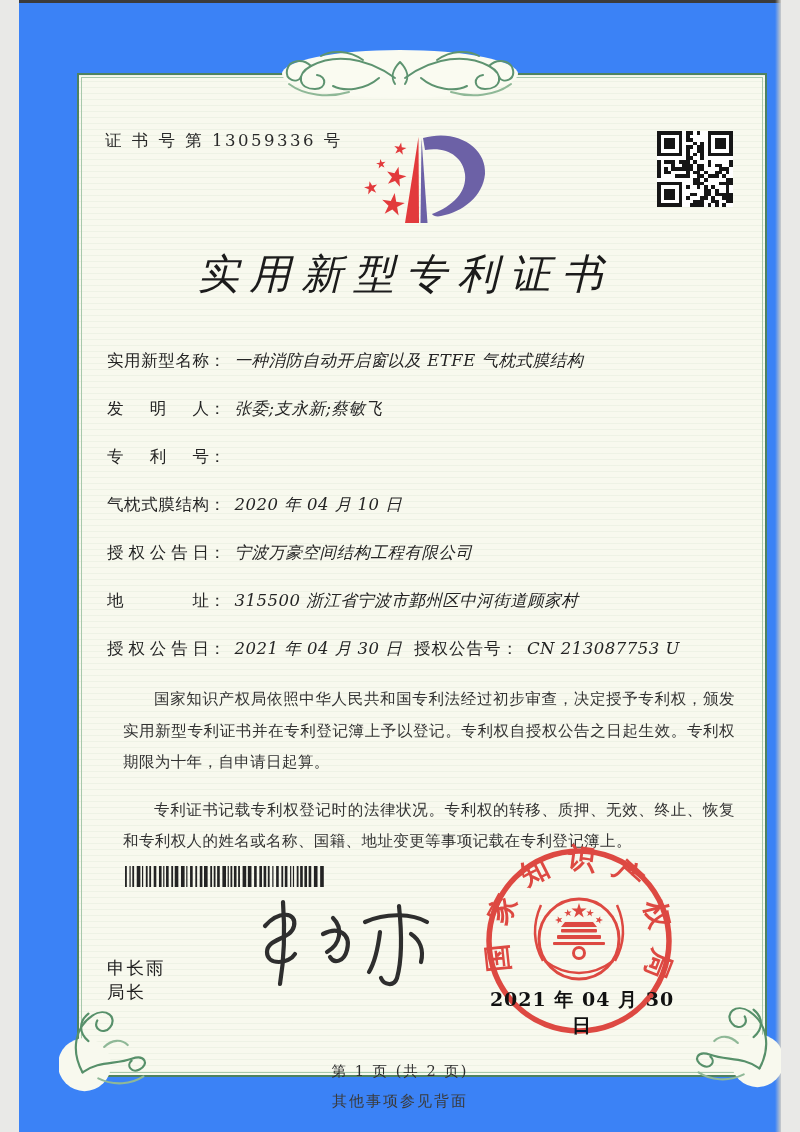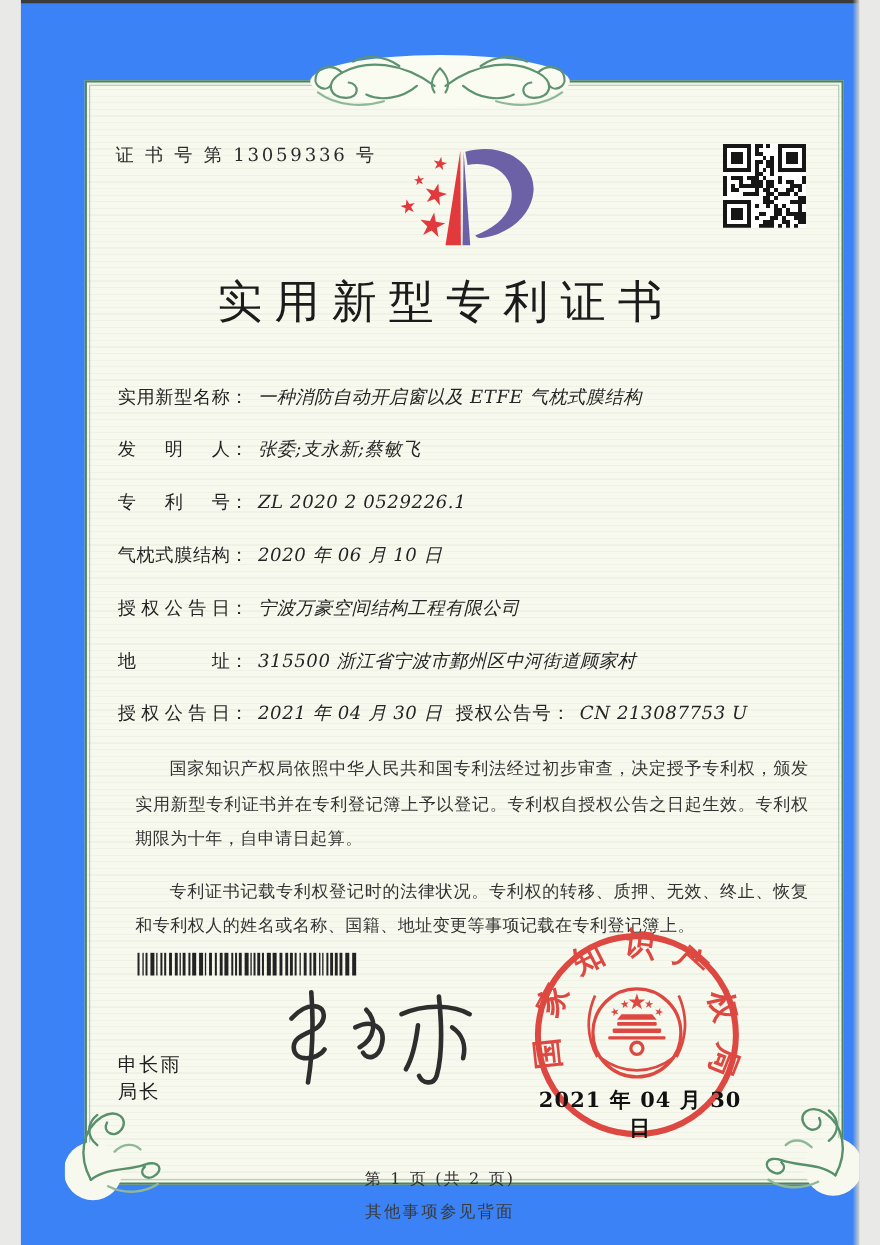--- a/index.html
+++ b/index.html
@@ -20,21 +20,21 @@
   .frame-inner{position:absolute;inset:2px;border:1px solid #a7c8ab;}
   .ornament-top{position:absolute;left:50%;top:44px;transform:translateX(-50%);}
   .flourish-bl{position:absolute;left:40px;top:990px;}
   .flourish-br{position:absolute;left:656px;top:986px;transform:scaleX(-1);}
   
   .cert-no{position:absolute;left:86px;top:130px;font-size:16.5px;letter-spacing:2.5px;color:#2a2a2a;}
   .logo{position:absolute;left:330px;top:126px;}
   .qr{position:absolute;left:638px;top:131px;width:76px;height:76px;}
   .title{
     position:absolute;left:0;right:0;top:247px;text-align:center;
-    font-size:41px;font-weight:500;letter-spacing:11px;text-indent:11px;color:#1b1b1b;
+    font-size:41px;font-weight:500;letter-spacing:11px;text-indent:11px;color:#1b1b1b;font-style:italic;
   }
   
   .fields{position:absolute;left:88px;top:350px;width:650px;font-size:16.5px;color:#242424;}
   .field-row{position:relative;display:flex;align-items:flex-start;height:48px;line-height:22px;}
   .f-label{width:102px;text-align:justify;text-align-last:justify;flex:0 0 auto;}
   .f-colon{flex:0 0 auto;}
   .f-value{margin-left:9px;letter-spacing:.5px;white-space:nowrap;font-style:italic;}
   .grant2{position:absolute;left:307px;top:0;display:flex;line-height:22px;}
   .grant2 .f-label2{flex:0 0 auto;letter-spacing:1px;}
   
@@ -265,26 +265,25 @@
       <span class="f-value">一种消防自动开启窗以及 ETFE 气枕式膜结构</span>
     </div>
     <div class="field-row">
       <span class="f-label">发明人</span>
         <span class="f-colon">：</span>
       <span class="f-value">张委;支永新;蔡敏飞</span>
     </div>
     <div class="field-row">
       <span class="f-label">专利号</span>
         <span class="f-colon">：</span>
-      <span class="f-value">ZL 2020 2 0529226.1</span>
     </div>
     <div class="field-row">
       <span class="f-label">气枕式膜结构</span>
         <span class="f-colon">：</span>
-      <span class="f-value">2020 年 06 月 10 日</span>
+      <span class="f-value">2020 年 04 月 10 日</span>
     </div>
     <div class="field-row">
       <span class="f-label">授权公告日</span>
         <span class="f-colon">：</span>
       <span class="f-value">宁波万豪空间结构工程有限公司</span>
     </div>
     <div class="field-row">
       <span class="f-label">地址</span>
         <span class="f-colon">：</span>
       <span class="f-value">315500 浙江省宁波市鄞州区中河街道顾家村</span>

